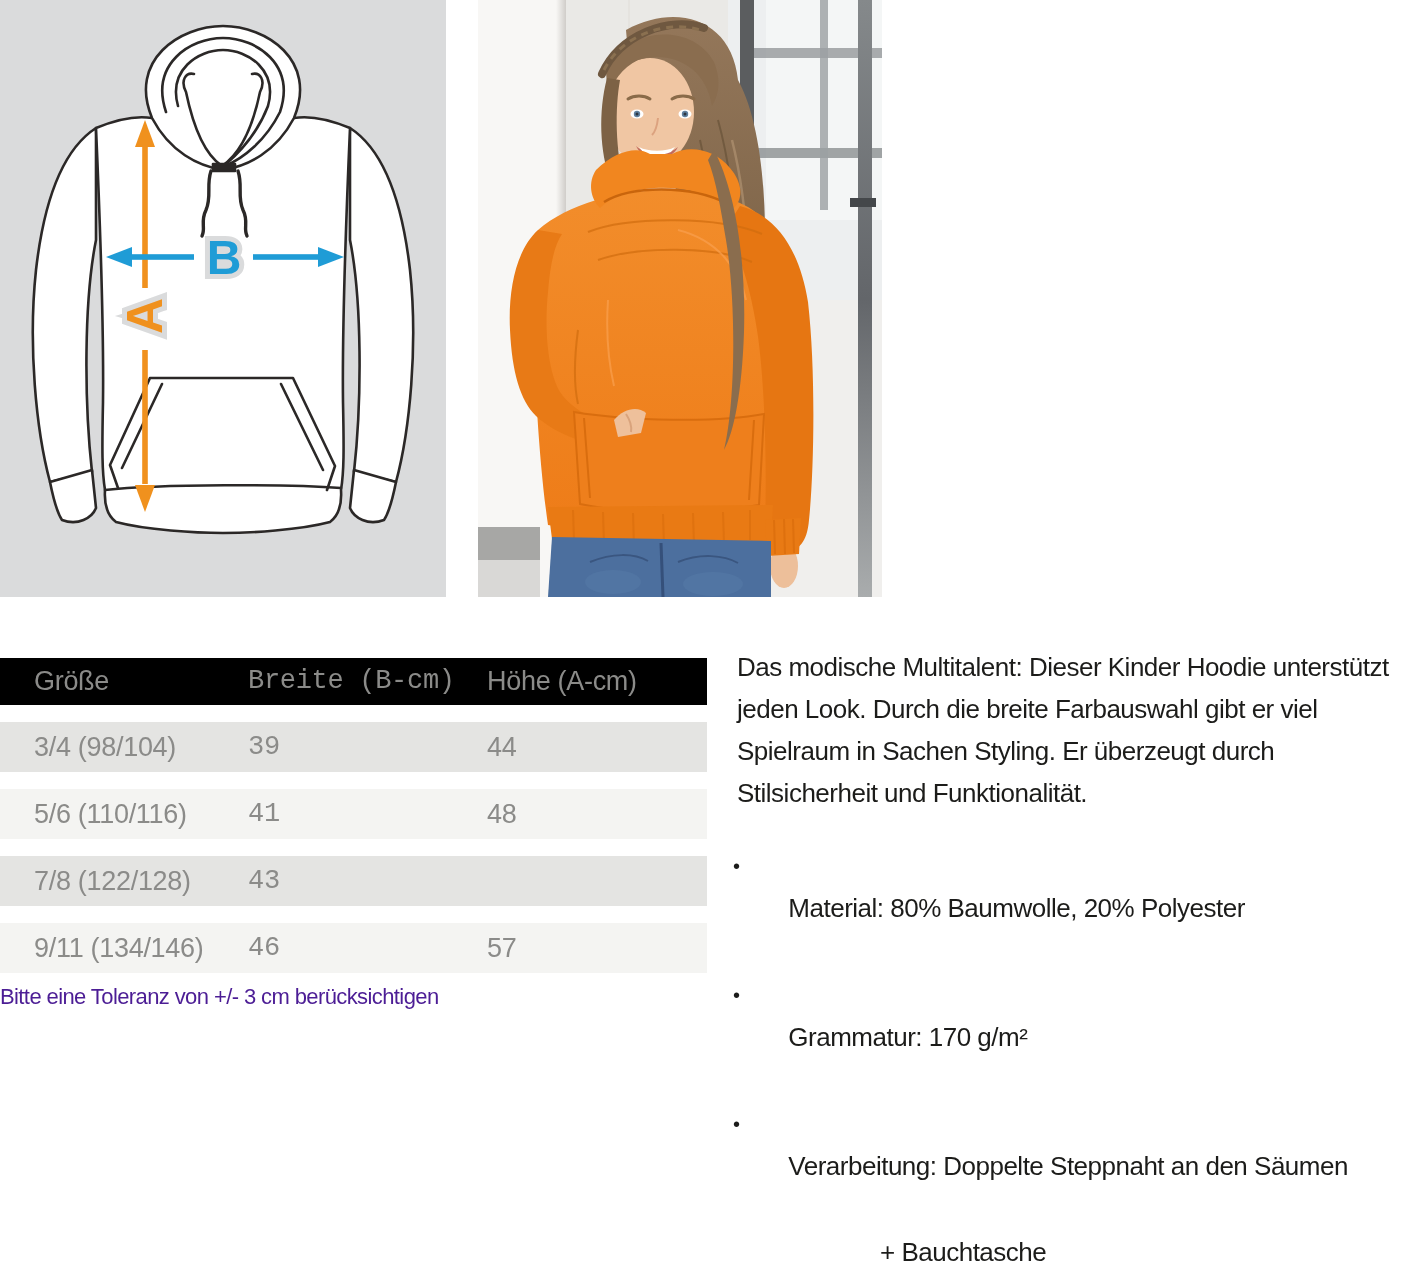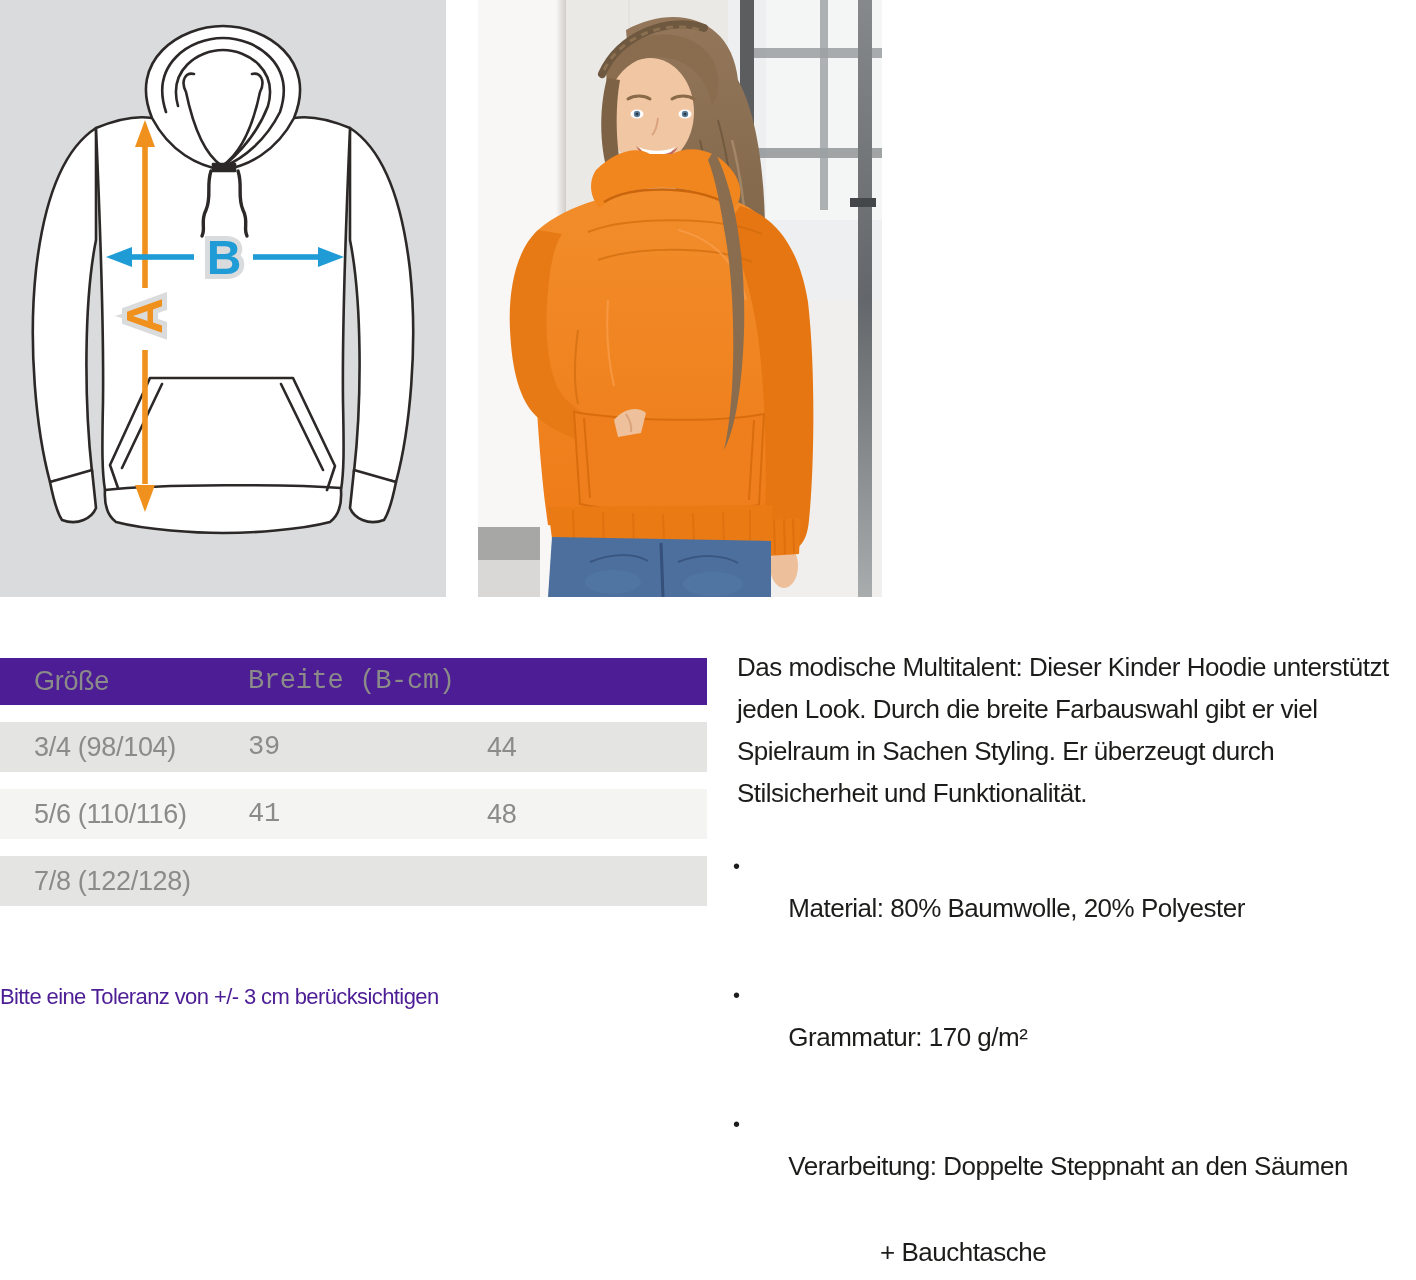--- a/index.html
+++ b/index.html
@@ -24,21 +24,21 @@
 
   
   .size-table {
     position:absolute; left:0; top:658px; width:707px;
     font-size:27px; letter-spacing:-0.3px; color:#8b8b89;
   }
   .st-row { display:flex; width:100%; }
   .st-row > div:nth-child(1) { width:248px; padding-left:34px; }
   .st-row > div:nth-child(2) { width:239px;font-family:Liberation Mono, monospace; }
   .st-row > div:nth-child(3) { flex:1; }
-  .st-head { height:47px; line-height:47px; background:#4c1d95; }
+  .st-head { height:47px; line-height:47px; background:#000000; }
   .st-data { height:50px; line-height:50px;margin-top:17px; }
   .st-data.row-odd  { background:#e4e4e2; }
   .st-data.row-even { background:#f4f4f2; }
 
   .tolerance-note {
     position:absolute; left:0; top:984px;
     font-size:22px; letter-spacing:-0.6px; color:#4c1d95;
     white-space:pre-wrap;
   }
 
@@ -229,33 +229,40 @@
     <path fill="none" stroke="#3a5680" stroke-width="2" d="M112,562 C 134,553 156,553 170,561 M200,562 C 222,553 246,555 260,563"></path>
     <ellipse cx="135" cy="582" rx="28" ry="12" fill="#5d81ad" opacity="0.35"></ellipse>
     <ellipse cx="235" cy="584" rx="30" ry="12" fill="#5d81ad" opacity="0.35"></ellipse>
   </svg>
 </div>
 
 <div class="size-table">
   <div class="st-row st-head">
     <div>Größe</div>
     <div>Breite (B-cm)</div>
+    <div>Höhe (A-cm)</div>
   </div>
   <div class="st-row st-data row-odd">
     <div>3/4 (98/104)</div>
     <div>39</div>
     <div>44</div>
   </div>
   <div class="st-row st-data row-even">
     <div>5/6 (110/116)</div>
     <div>41</div>
     <div>48</div>
   </div>
   <div class="st-row st-data row-odd">
     <div>7/8 (122/128)</div>
+    <div>43</div>
+  </div>
+  <div class="st-row st-data row-even">
+    <div>9/11 (134/146)</div>
+    <div>46</div>
+    <div>57</div>
   </div>
 </div>
 
 <div class="tolerance-note">Bitte eine Toleranz von +/- 3 cm berücksichtigen</div>
 
 <div class="desc-col">
   <p class="desc-intro">Das modische Multitalent: Dieser Kinder Hoodie unterstützt jeden Look. Durch die breite Farbauswahl gibt er viel Spielraum in Sachen Styling. Er überzeugt durch Stilsicherheit und Funktionalität.</p>
 
   <div class="bullet-list">
     <div class="b-line">

